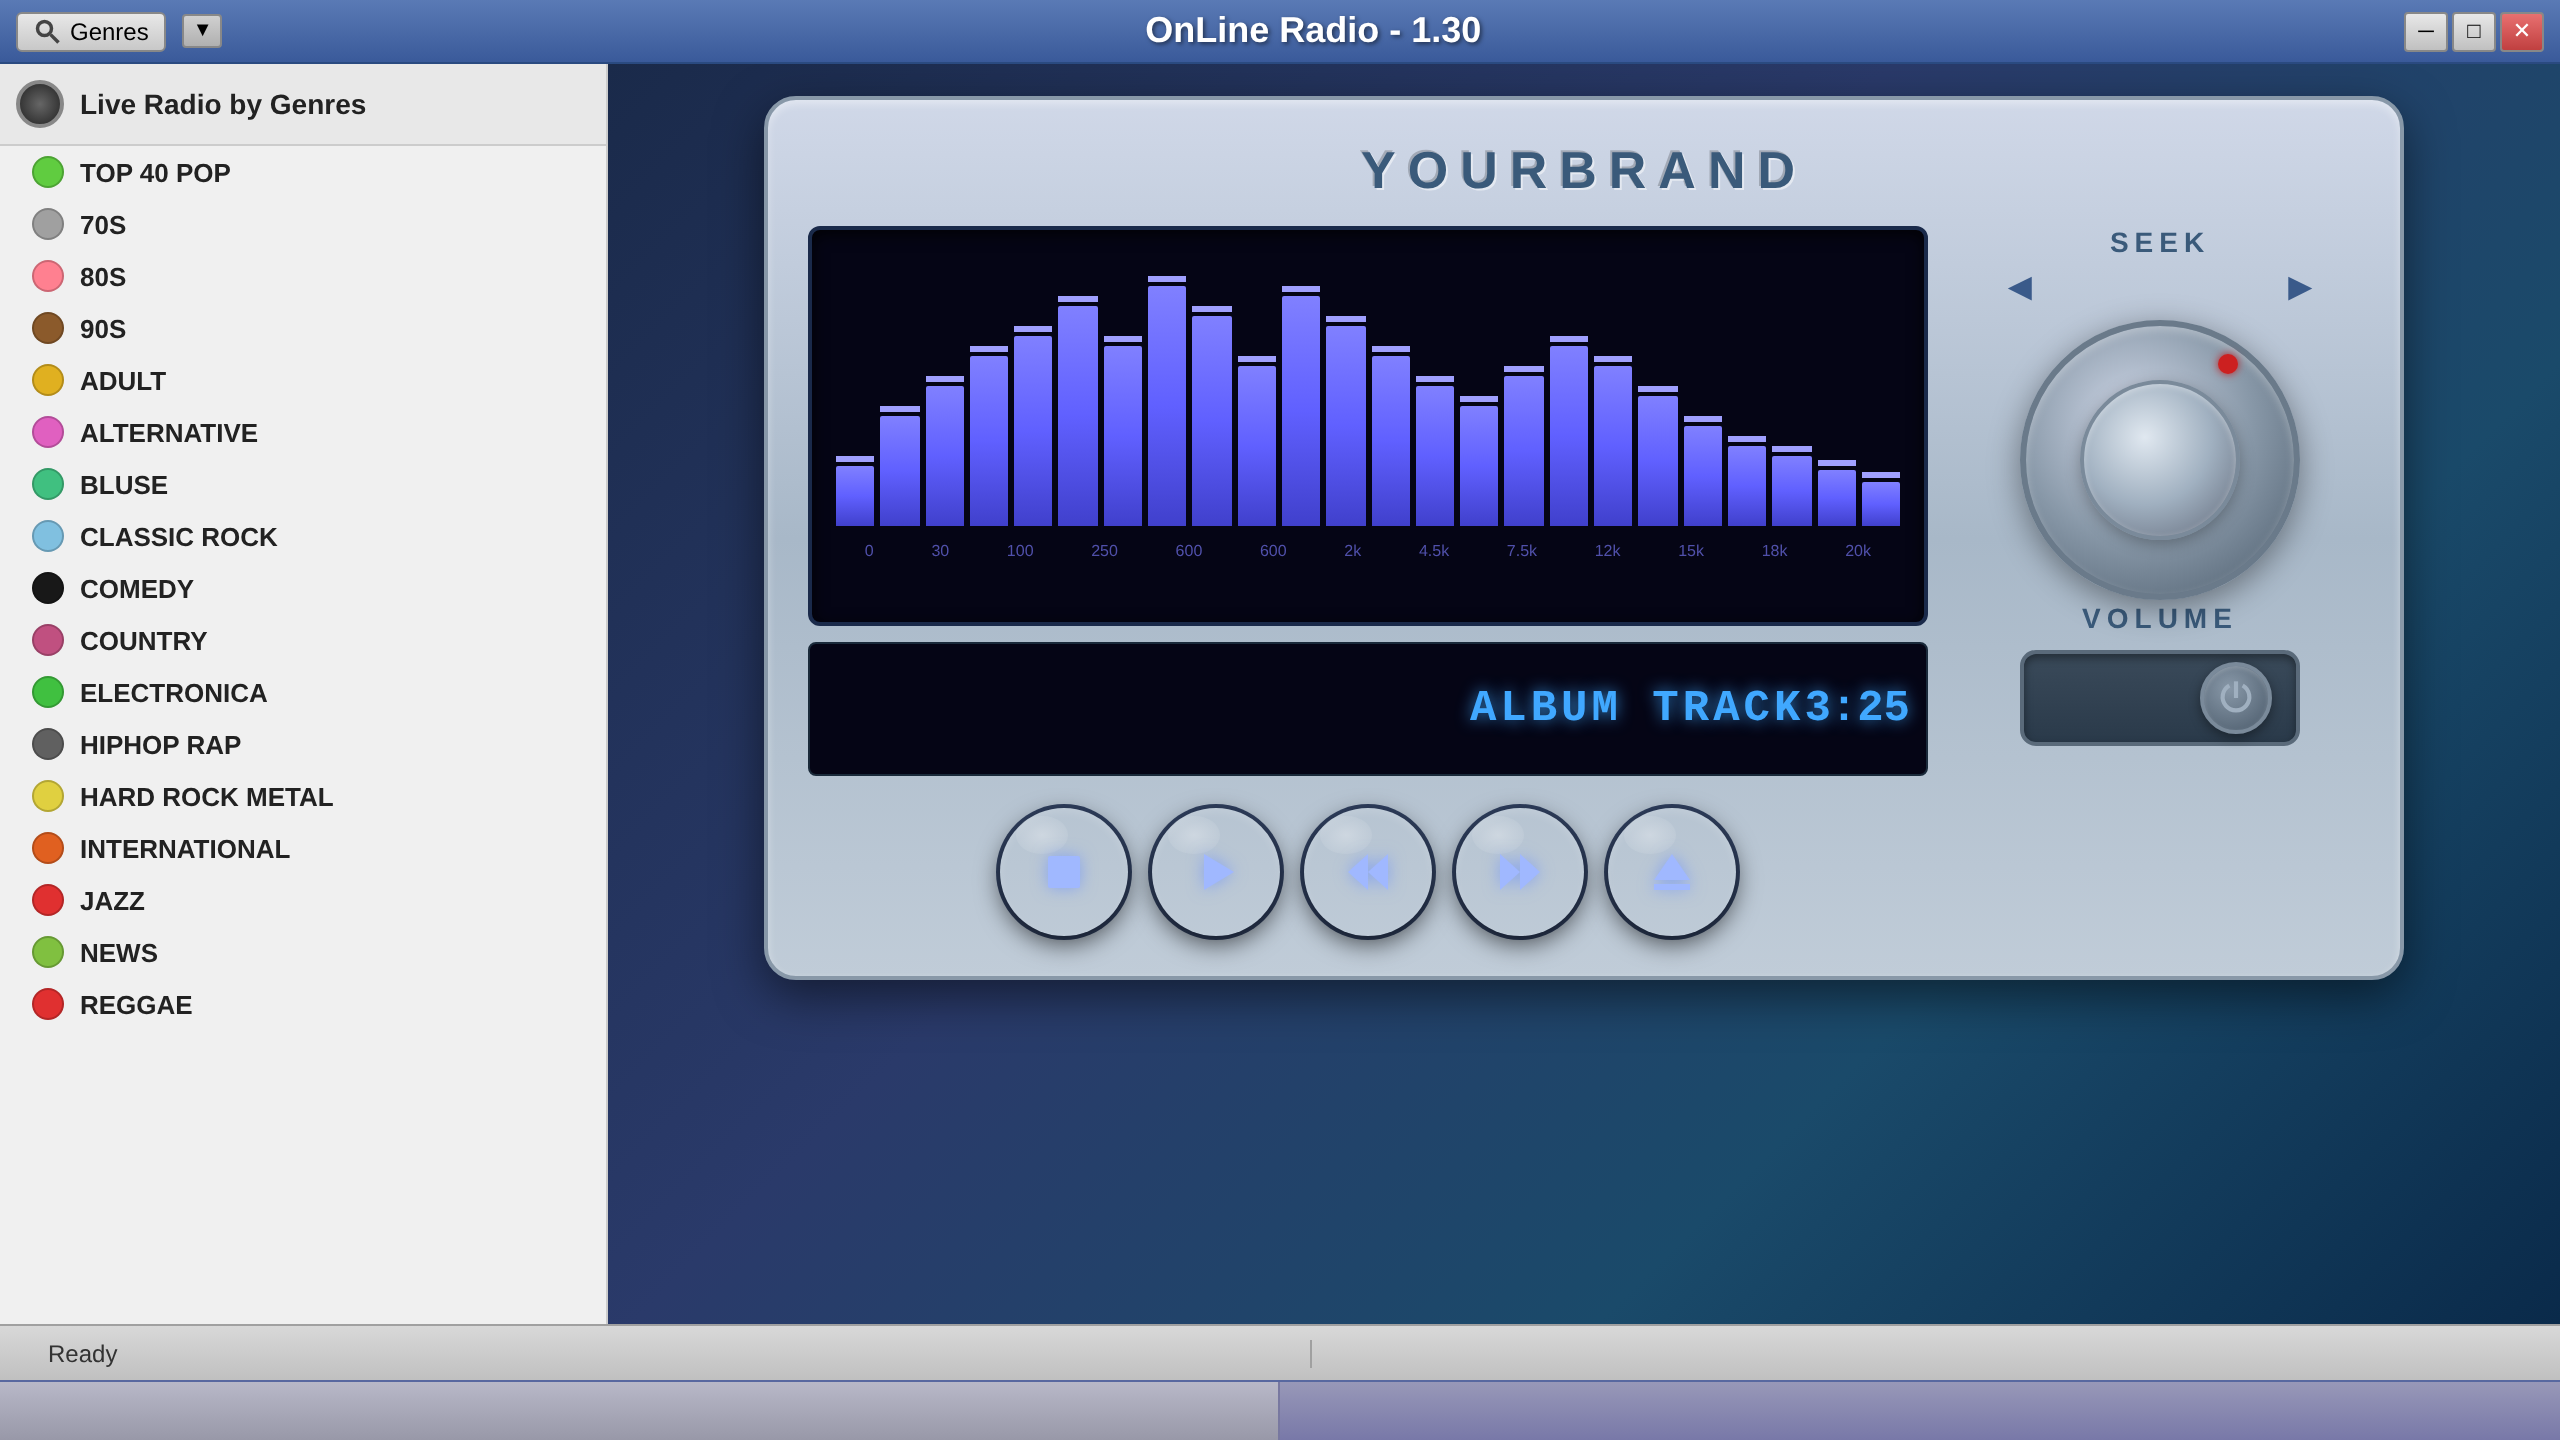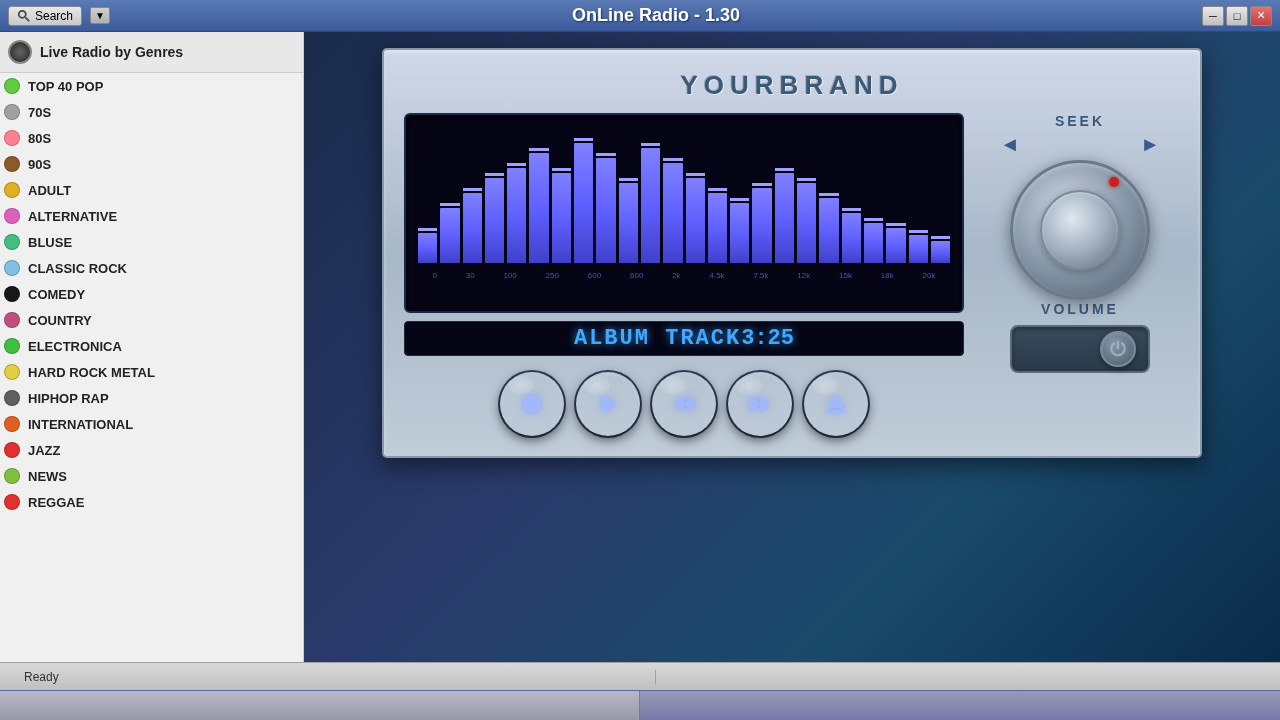--- a/index.html
+++ b/index.html
@@ -124,21 +124,21 @@
       background: #e0e0e0;
       border-left: 1px solid #ccc;
     }
     .sidebar-scroll-area::-webkit-scrollbar-thumb {
       background: linear-gradient(to right, #c0c0c0, #a0a0a0);
       border: 1px solid #888;
     }
     .genre-item {
       display: flex;
       align-items: center;
-      padding: 5px 8px 5px 4px;
+      padding: 5px 8px 5px 16px;
       cursor: pointer;
       gap: 8px;
       font-size: 13px;
       font-weight: bold;
       color: #222;
     }
     .genre-dot {
       width: 16px;
       height: 16px;
       border-radius: 50%;
@@ -151,21 +151,21 @@
       flex: 1;
       background: linear-gradient(135deg, #1a2a4a 0%, #2a3a6a 40%, #1a4a6a 70%, #0a2a4a 100%);
       display: flex;
       flex-direction: column;
       padding: 16px;
     }
 
     
     .radio-player {
       background: linear-gradient(to bottom, #d0d8e8, #a8b8c8, #c0ccd8);
-      border-radius: 5px;
+      border-radius: 16px;
       border: 2px solid #8898a8;
       padding: 20px;
       box-shadow: 0 8px 24px rgba(0,0,0,0.5), inset 0 2px 4px rgba(255,255,255,0.4);
       max-width: 820px;
       margin: 0 auto;
       width: 100%;
     }
     .player-brand {
       text-align: center;
       font-size: 26px;
@@ -224,24 +224,24 @@
       justify-content: space-around;
       margin-top: 4px;
     }
     .eq-label {
       color: #5050aa;
       font-size: 8px;
       text-align: center;
     }
     .track-info {
       display: flex;
-      justify-content: center;
+      justify-content: flex-end;
       align-items: center;
       margin-top: 8px;
-      padding: 4px 8px;
+      padding: 20px 8px;
       background: #050515;
       border: 1px solid #1a2a3a;
       border-radius: 4px;
     }
     .track-name {
       color: #40a8ff;
       font-size: 22px;
       font-weight: bold;
       letter-spacing: 2px;
       font-family: 'Courier New', monospace;
@@ -436,21 +436,21 @@
 </head>
 <body>
 
 <div class="title-bar">
   <div class="title-bar-left">
     <div class="search-btn">
       <svg class="search-icon-svg" viewBox="0 0 16 16" fill="none" stroke="#444" stroke-width="2">
         <circle cx="6" cy="6" r="4"></circle>
         <line x1="9.5" y1="9.5" x2="14" y2="14"></line>
       </svg>
-      <span>Search</span>
+      <span>Genres</span>
     </div>
     <div class="dropdown-arrow">▼</div>
   </div>
   <span class="title-text">OnLine Radio - 1.30</span>
   <div class="window-controls">
     <div class="win-btn">─</div>
     <div class="win-btn">□</div>
     <div class="win-btn close">✕</div>
   </div>
 </div>
@@ -502,26 +502,26 @@
         </div>
         <div class="genre-item">
           <div class="genre-dot" style="background: rgb(192, 80, 128);"></div>
           <span>COUNTRY</span>
         </div>
         <div class="genre-item">
           <div class="genre-dot" style="background: rgb(64, 192, 64);"></div>
           <span>ELECTRONICA</span>
         </div>
         <div class="genre-item">
+          <div class="genre-dot" style="background: rgb(96, 96, 96);"></div>
+          <span>HIPHOP RAP</span>
+        </div>
+        <div class="genre-item">
           <div class="genre-dot" style="background: rgb(224, 208, 64);"></div>
           <span>HARD ROCK METAL</span>
-        </div>
-        <div class="genre-item">
-          <div class="genre-dot" style="background: rgb(96, 96, 96);"></div>
-          <span>HIPHOP RAP</span>
         </div>
         <div class="genre-item">
           <div class="genre-dot" style="background: rgb(224, 96, 32);"></div>
           <span>INTERNATIONAL</span>
         </div>
         <div class="genre-item">
           <div class="genre-dot" style="background: rgb(224, 48, 48);"></div>
           <span>JAZZ</span>
         </div>
         <div class="genre-item">

